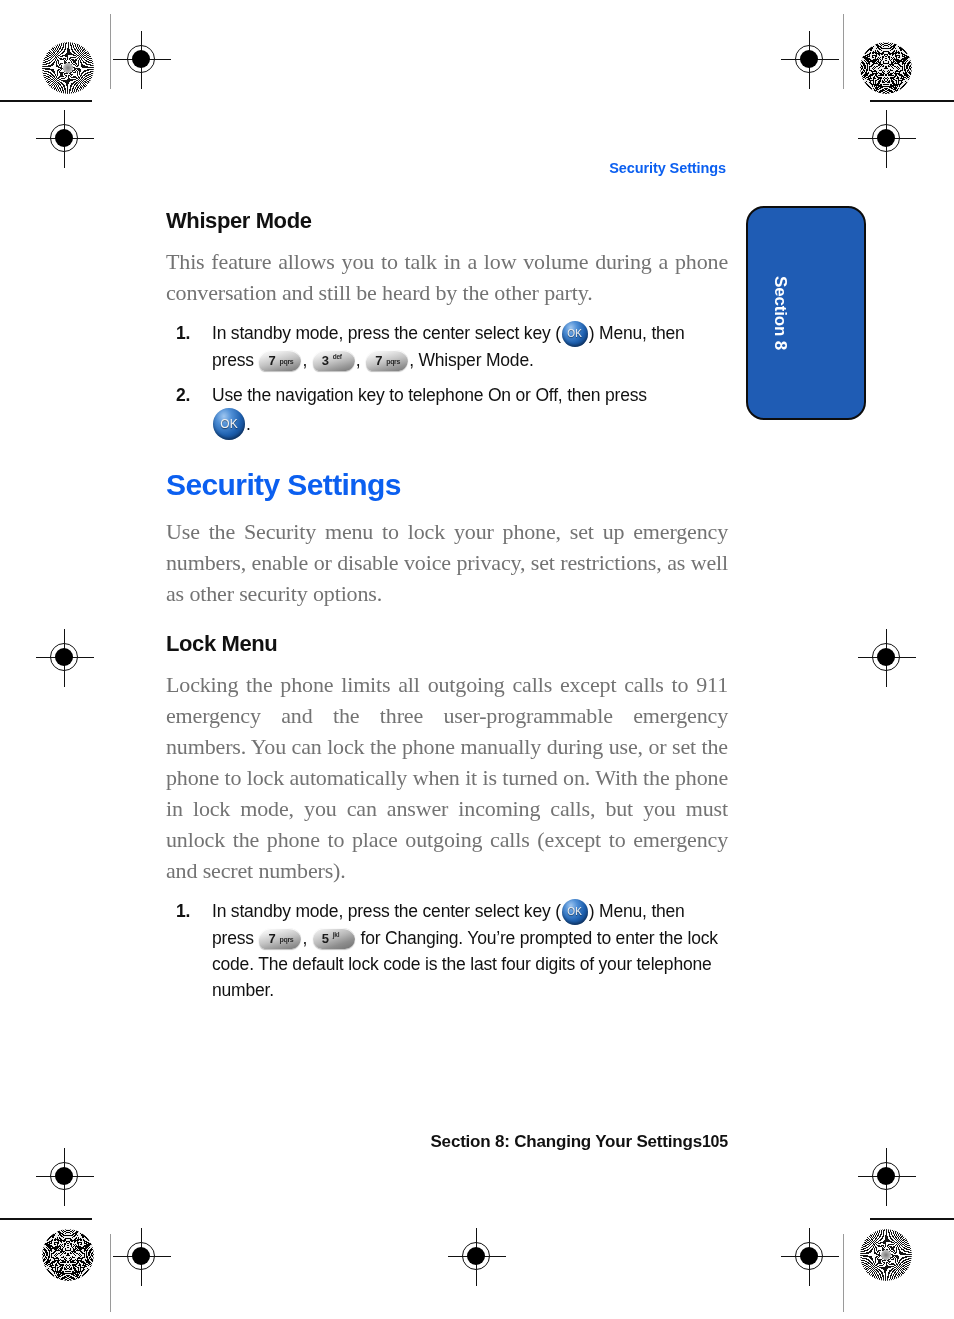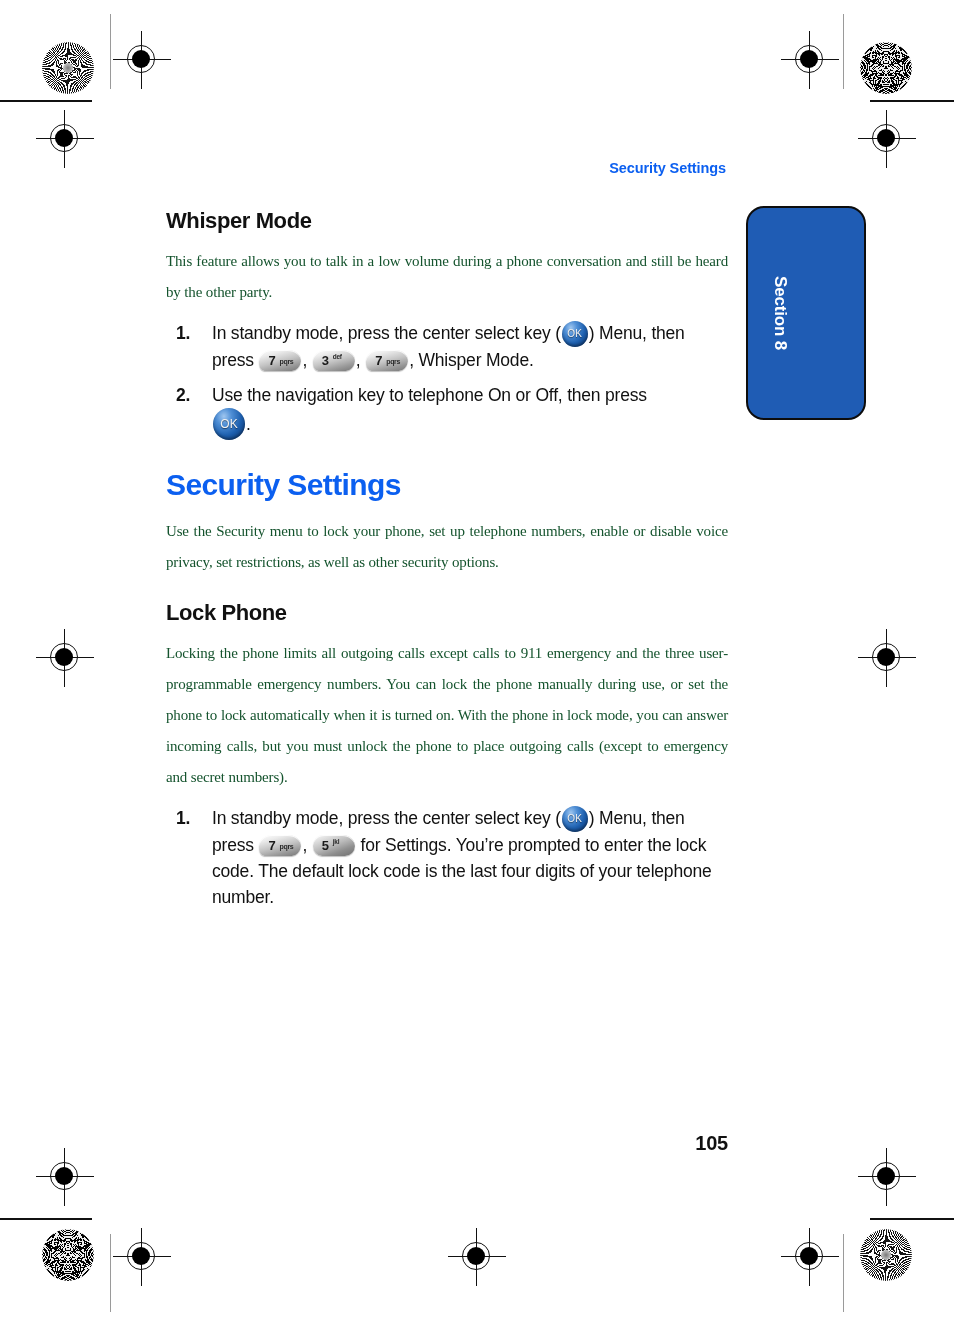--- a/index.html
+++ b/index.html
@@ -132,23 +132,23 @@
   h1.heading-1 {
     font-family: "Liberation Sans", sans-serif;
     font-weight: bold;
     font-size: 30px;
     color: #0b5ff0;
     margin: 28px 0 14px 0;
     letter-spacing: -0.6px;
   }
   p.body-text {
     font-family: "Liberation Serif", serif;
-    font-size: 15px;
+    font-size: 22px;
     line-height: 31px;
-    color: #14532d;
+    color: #737373;
     margin: 0 0 8px 0;
     text-align: justify;
     text-justify: inter-word;
     letter-spacing: -0.15px;
   }
 
   ol.steps {
     list-style: none;
     margin: 12px 0 0 0;
     padding: 0;
@@ -289,22 +289,21 @@
     display: flex;
     justify-content: flex-end;
     align-items: baseline;
     font-family: "Liberation Sans", sans-serif;
     font-weight: bold;
     font-size: 17px;
     color: #111111;
     letter-spacing: -0.2px;
   }
   .footer .folio {
-    margin-left: 28px;
-    font-size: 20px;
+    font-size: 16px;
   }
 </style>
 </head>
 <body>
 
 <div class="star-target" style="left:42px; top:42px;">
   <div class="rays"></div>
   <div class="core"></div>
 </div>
 <div class="star-target moire" style="left:860px; top:42px;">
@@ -420,35 +419,36 @@
       <li>
         <span class="num">2.</span><span>Use the navigation key to telephone</span>
         <span class="b">On</span>
         <span>or</span>
         <span class="b">Off</span><span>, then press</span><br>
         <span class="okkey big"><span class="ball"></span><span class="ok">OK</span></span><span>.</span>
       </li>
     </ol>
 
     <h1 class="heading-1">Security Settings</h1>
-    <p class="body-text">Use the Security menu to lock your phone, set up telephone numbers, enable or disable voice privacy, set restrictions, as well as other security options.</p>
-
-    <h2 class="heading-2" style="margin-top:22px;">Lock Phone</h2>
+    <p class="body-text">Use the Security menu to lock your phone, set up emergency numbers, enable or disable voice privacy, set restrictions, as well as other security options.</p>
+
+    <h2 class="heading-2" style="margin-top:22px;">Lock Menu</h2>
     <p class="body-text">Locking the phone limits all outgoing calls except calls to 911 emergency and the three user-programmable emergency numbers. You can lock the phone manually during use, or set the phone to lock automatically when it is turned on. With the phone in lock mode, you can answer incoming calls, but you must unlock the phone to place outgoing calls (except to emergency and secret numbers).</p>
 
     <ol class="steps">
       <li>
         <span class="num">1.</span><span>In standby mode, press the center select key (</span><span class="okkey"><span class="ball"></span><span class="ok">OK</span></span><span>)</span>
         <span class="b">Menu</span><span>, then press</span>
         <span class="key skew"><span class="shape"></span><span class="digit">7</span><span class="letters">pqrs</span></span><span>,</span>
         <span class="key"><span class="shape"></span><span class="digit">5</span><span class="letters sup">jkl</span></span>
         <span>for</span>
-        <span class="b">Settings</span><span>. You’re prompted to enter the lock code. The default lock code is the last four digits of your telephone number.</span>
+        <span class="b">Changing</span><span>. You’re prompted to enter the lock code. The default lock code is the last four digits of your telephone number.</span>
       </li>
     </ol>
 
   </div>
 
   <div class="footer">
+    <span>Section 8: Changing Your Settings</span>
     <span class="folio">105</span>
   </div>
 
 </div>
 
 </body></html>

